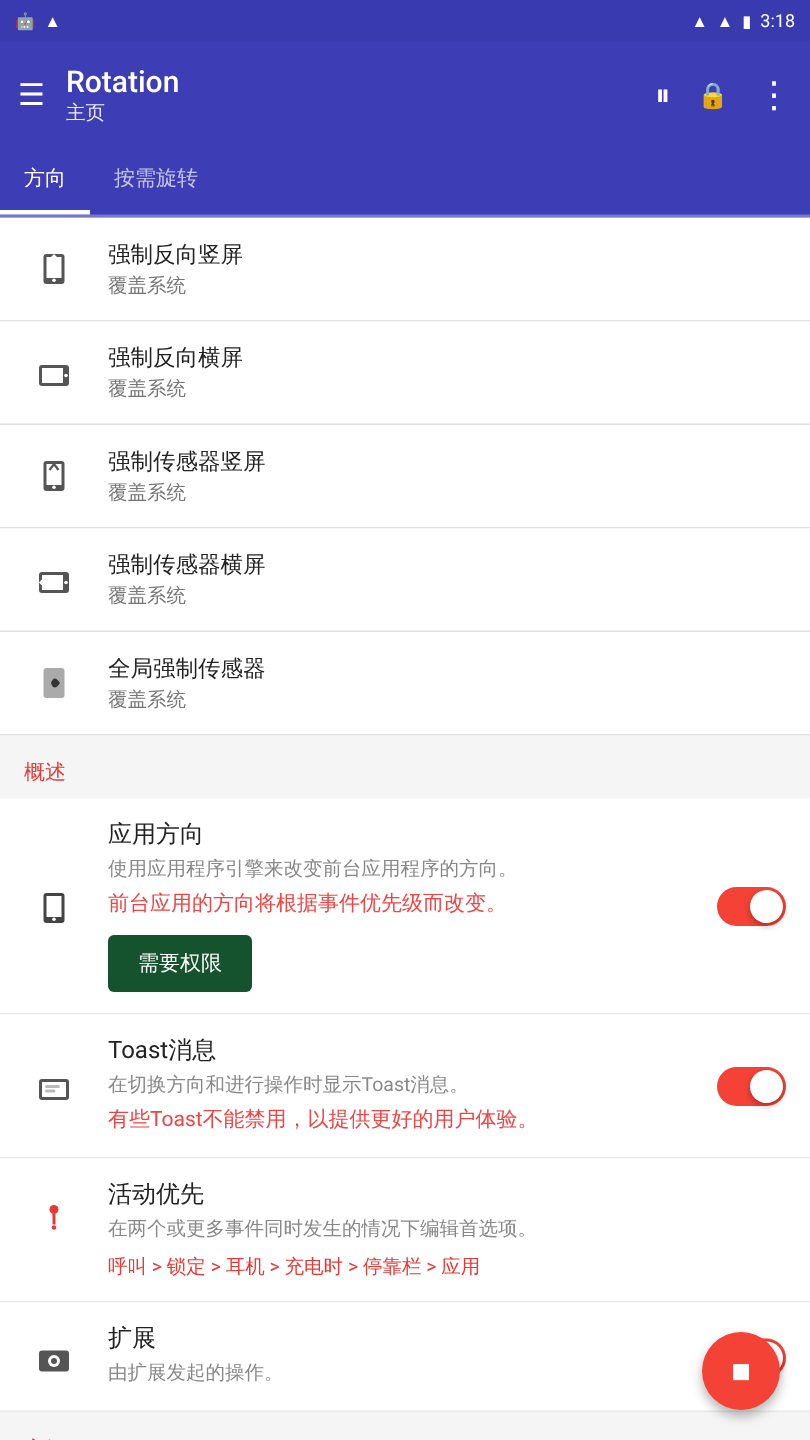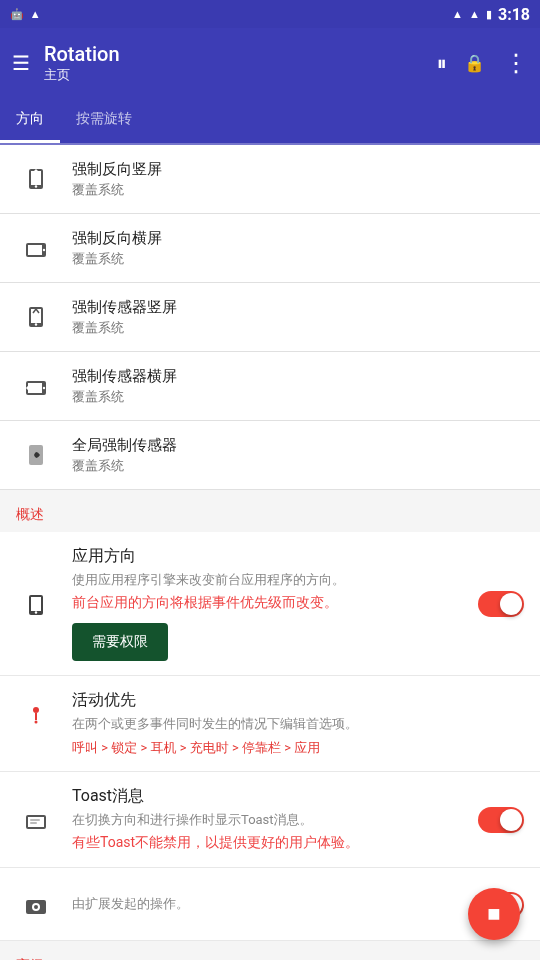--- a/index.html
+++ b/index.html
@@ -148,21 +148,21 @@
 
   <div class="status-bar">
     <div class="status-bar-left">
       <span style="color:white; font-size:11px;">🤖</span>
       <span style="color:white; font-size:11px;">▲</span>
     </div>
     <div class="status-bar-right">
       <span style="color:white; font-size:11px;">▲</span>
       <span style="color:white; font-size:11px;">▲</span>
       <span style="color:white; font-size:11px;">▮</span>
-      <span style="color:white; font-size:16px; font-weight:700;">3:18</span>
+      <span style="color:white; font-size:12px; font-weight:400;">3:18</span>
     </div>
   </div>
 
   <div class="app-bar">
     <div class="app-bar-left">
       <span class="app-bar-icon">☰</span>
       <div class="app-bar-title">
         <div class="main-title">Rotation</div>
         <div class="sub-title">主页</div>
       </div>
@@ -266,35 +266,20 @@
         </svg>
       </div>
       <div class="settings-item-body">
         <div class="settings-item-title">应用方向</div>
         <div class="settings-item-desc">使用应用程序引擎来改变前台应用程序的方向。</div>
         <div class="settings-item-desc2">前台应用的方向将根据事件优先级而改变。</div>
         <button class="btn-permission">需要权限</button>
       </div>
       <div class="settings-item-toggle">
         <div class="toggle"></div>
-      </div>
-    </div>
-
-    <div class="settings-item" style="background: white; padding: 14px 16px; border-bottom: 1px solid #e8e8e8; display: flex; align-items: flex-start;">
-      <div class="settings-item-icon">
-        <svg width="28" height="28" viewBox="0 0 28 28">
-          <circle cx="14" cy="10" r="3" fill="#e53935"></circle>
-          <rect x="13" y="13" width="2" height="7" fill="#e53935"></rect>
-          <circle cx="14" cy="22" r="1.5" fill="#e53935"></circle>
-        </svg>
-      </div>
-      <div class="settings-item-body">
-        <div class="settings-item-title">活动优先</div>
-        <div class="settings-item-desc">在两个或更多事件同时发生的情况下编辑首选项。</div>
-        <div class="priority-links">呼叫 &gt; 锁定 &gt; 耳机 &gt; 充电时 &gt; 停靠栏 &gt; 应用</div>
       </div>
     </div>
 
     <div class="settings-item">
       <div class="settings-item-icon">
         <svg width="28" height="28" viewBox="0 0 28 28">
           <rect x="4" y="8" width="20" height="14" rx="2" fill="#555"></rect>
           <rect x="6" y="10" width="16" height="10" fill="white"></rect>
           <rect x="8" y="12" width="10" height="2" rx="1" fill="#bbb"></rect>
           <rect x="8" y="15" width="7" height="2" rx="1" fill="#bbb"></rect>
@@ -303,29 +288,45 @@
       <div class="settings-item-body">
         <div class="settings-item-title">Toast消息</div>
         <div class="settings-item-desc">在切换方向和进行操作时显示Toast消息。</div>
         <div class="settings-item-desc2">有些Toast不能禁用，以提供更好的用户体验。</div>
       </div>
       <div class="settings-item-toggle">
         <div class="toggle"></div>
       </div>
     </div>
 
+    <div class="settings-item" style="background: white; padding: 14px 16px; border-bottom: 1px solid #e8e8e8; display: flex; align-items: flex-start;">
+      <div class="settings-item-icon">
+        <svg width="28" height="28" viewBox="0 0 28 28">
+          <circle cx="14" cy="10" r="3" fill="#e53935"></circle>
+          <rect x="13" y="13" width="2" height="7" fill="#e53935"></rect>
+          <circle cx="14" cy="22" r="1.5" fill="#e53935"></circle>
+        </svg>
+      </div>
+      <div class="settings-item-body">
+        <div class="settings-item-title">活动优先</div>
+        <div class="settings-item-desc">在两个或更多事件同时发生的情况下编辑首选项。</div>
+        <div class="priority-links">呼叫 &gt; 锁定 &gt; 耳机 &gt; 充电时 &gt; 停靠栏 &gt; 应用</div>
+      </div>
+    </div>
+
     <div class="settings-item">
       <div class="settings-item-icon">
         <svg width="28" height="28" viewBox="0 0 28 28">
           <rect x="4" y="8" width="20" height="14" rx="2" fill="#555"></rect>
           <circle cx="14" cy="15" r="4" fill="white"></circle>
           <circle cx="14" cy="15" r="2" fill="#555"></circle>
         </svg>
       </div>
       <div class="settings-item-body">
+        <div class="settings-item-title">扩展</div>
         <div class="settings-item-desc">由扩展发起的操作。</div>
       </div>
       <div class="settings-item-toggle">
         <div class="toggle"></div>
       </div>
     </div>
 
     <div class="bottom-section">
       <span class="bottom-section-text">高级</span>
     </div>

